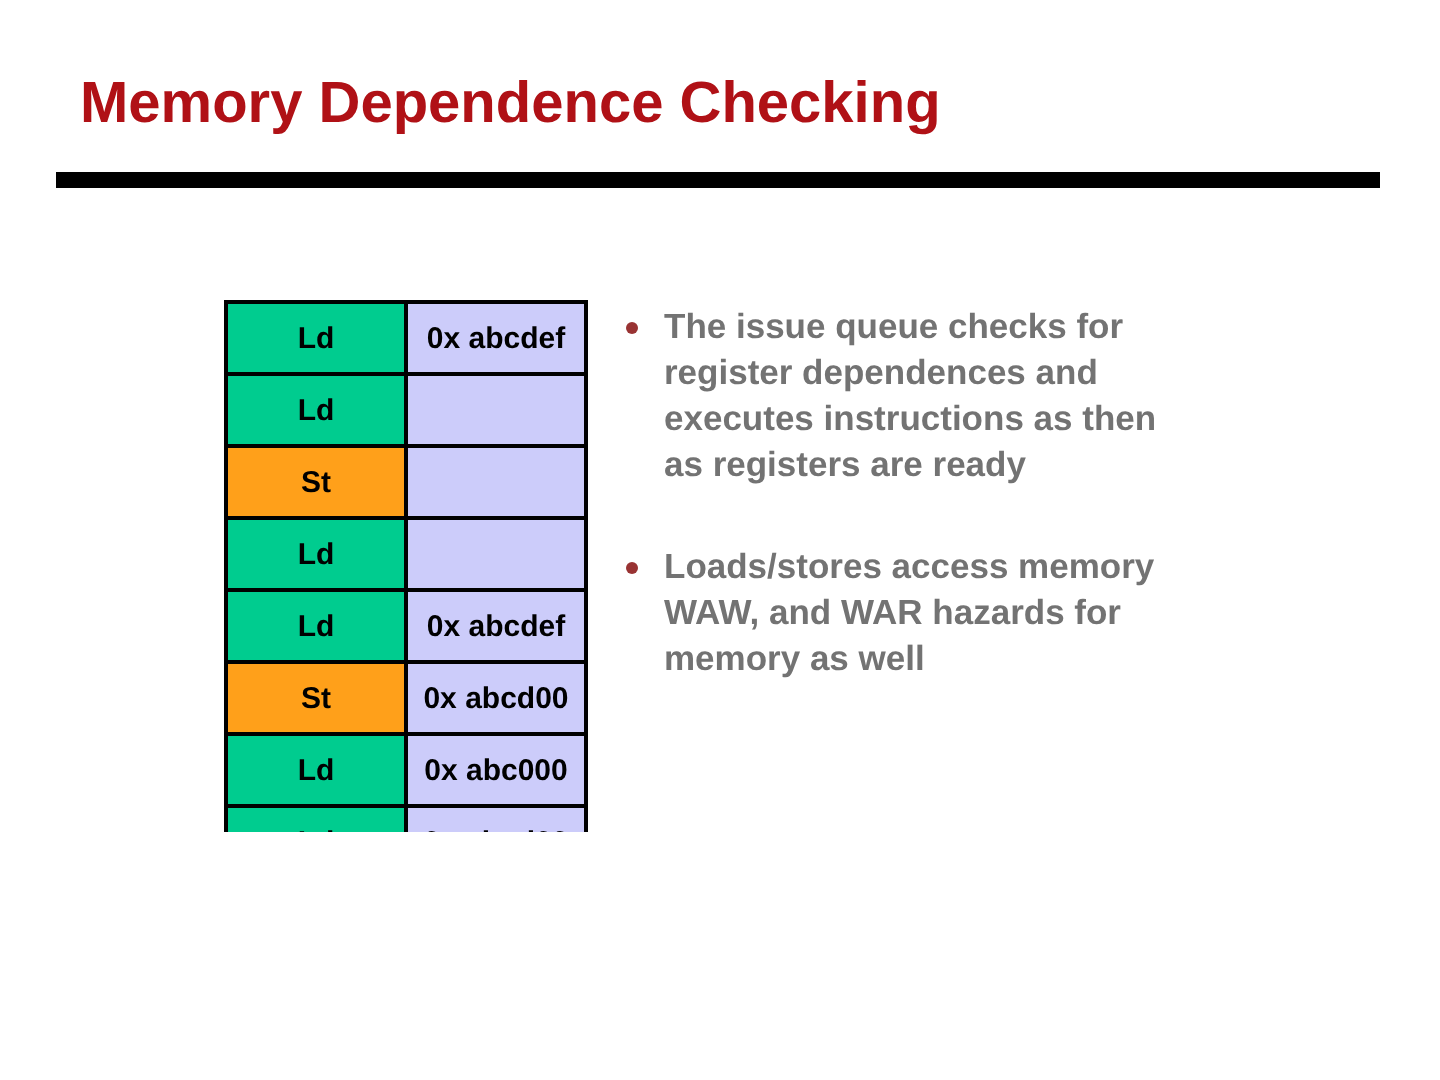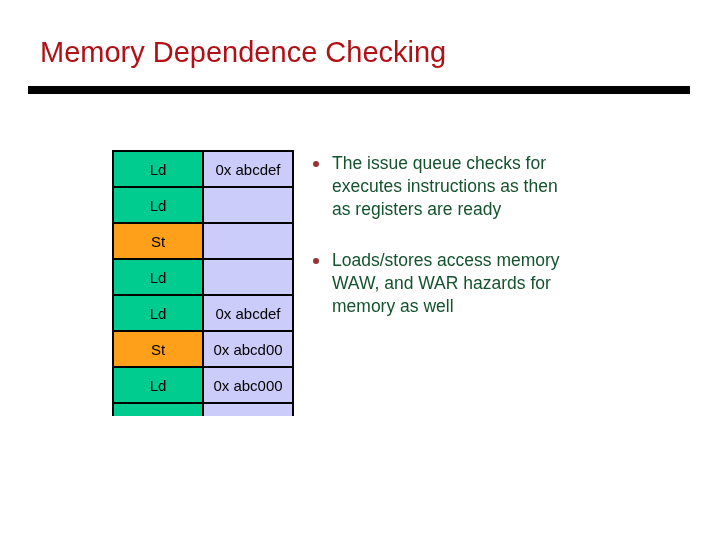--- a/index.html
+++ b/index.html
@@ -3,20 +3,21 @@
 <meta charset="utf-8">
 <style>
   html, body { margin: 0; padding: 0; background: #ffffff; }
   .slide {
     position: relative;
     width: 720px;
     height: 416px;
     background: #ffffff;
     overflow: hidden;
     font-family: "Liberation Sans", sans-serif;
+    font-weight: bold;
   }
 
   
   .title {
     position: absolute;
     left: 40px;
     top: 37px;
     font-size: 29px;
     line-height: 30px;
     color: var(--title_red, #b01116);
@@ -67,21 +68,21 @@
   }
   .marker {
     flex: 0 0 auto;
     width: 6px;
     height: 6px;
     border-radius: 50%;
     background: var(--bullet_marker, #993333);
     margin-top: 9px;
     margin-right: 13px;
   }
-  .lines { color: #14532d; font-size: 17.5px; line-height: 23px; }
+  .lines { color: #737373; font-size: 17.5px; line-height: 23px; }
 
   
   .pageno {
     position: absolute;
     left: 645px;
     top: 490px;
     font-family: "Liberation Serif", serif;
     font-size: 15px;
     color: #000000;
   }
@@ -130,20 +131,21 @@
       </tr>
     </tbody>
   </table>
 
   <div class="bullets">
 
     <div class="bullet">
       <span class="marker"></span>
       <div class="lines">
         <div>The issue queue checks for</div>
+        <div>register dependences and</div>
         <div>executes instructions as then</div>
         <div>as registers are ready</div>
       </div>
     </div>
 
     <div class="bullet">
       <span class="marker"></span>
       <div class="lines">
         <div>Loads/stores access memory</div>
         <div>WAW, and WAR hazards for</div>

